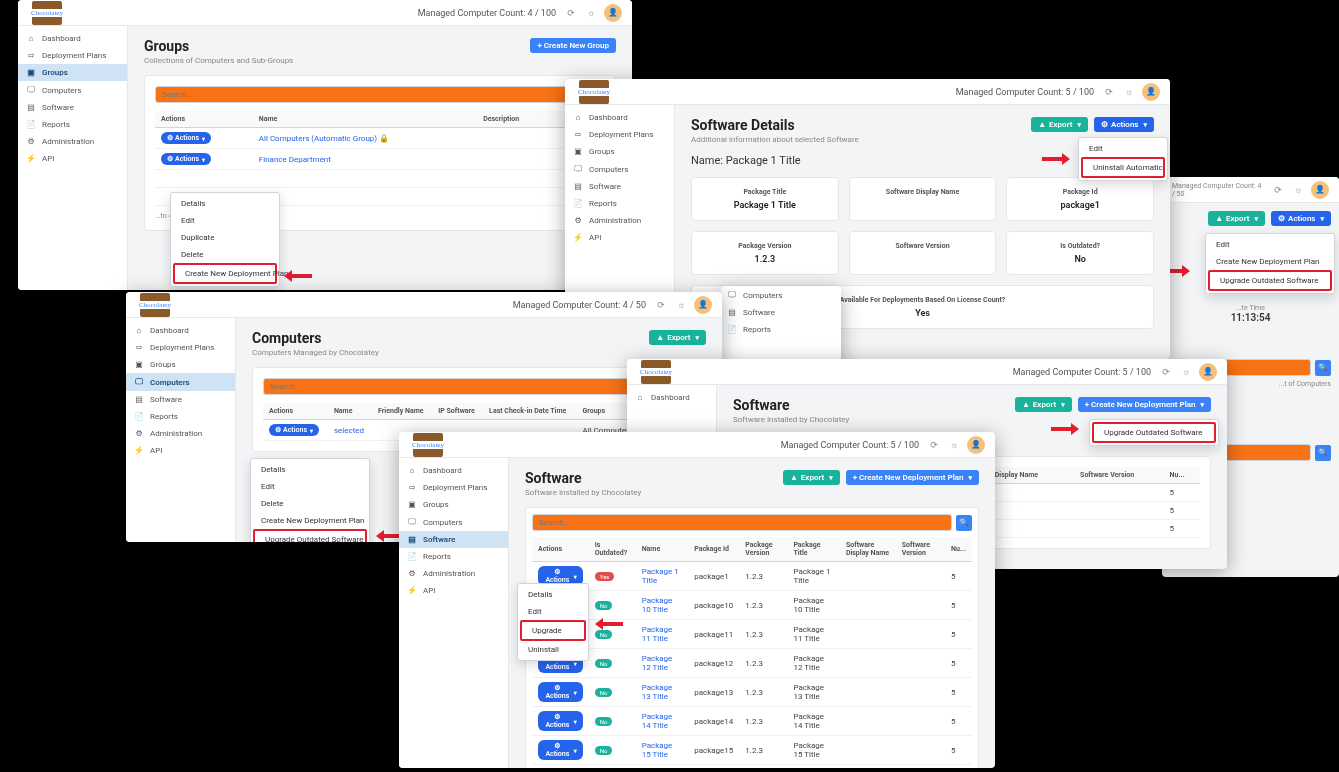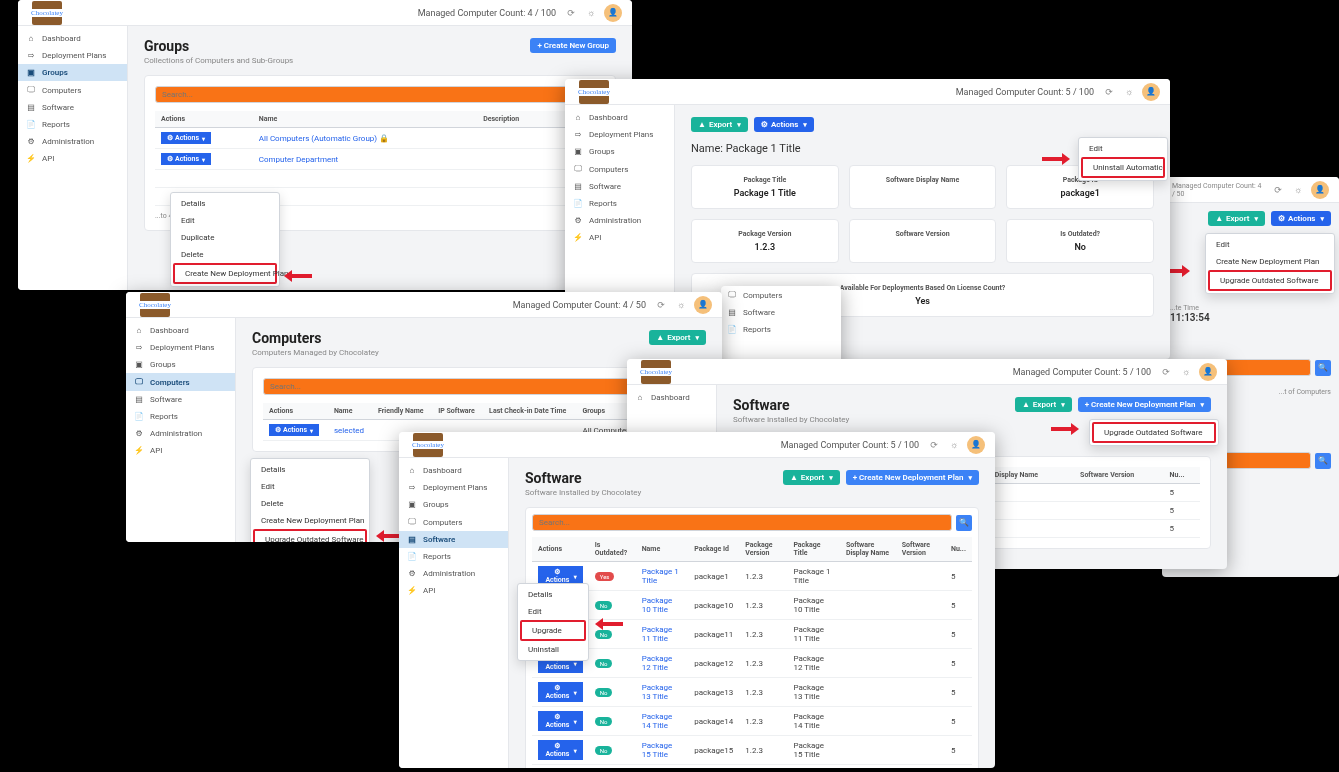--- a/index.html
+++ b/index.html
@@ -24,21 +24,21 @@
   .btn-green { background:#19b39b; color:#fff;}
   .btn-blue  { background:#3b82f6; color:#fff;}
   .btn-prim  { background:#2563eb; color:#fff;}
   .btn-grp { display:flex; gap:6px; align-items:flex-start;}
   .panel { background:#fff; border:1px solid #e5e7eb; border-radius:4px; padding:10px; }
   .search { width:100%; padding:3px 6px; border:1px solid #d1d5db; border-radius:3px; font-size:8px; margin-bottom:8px; background:#f97316;}
   .table { width:100%; border-collapse:collapse;}
   .table th { text-align:left; font-size:7px; font-weight:700; color:#555; padding:4px 6px; border-bottom:1px solid #d1d5db; background:#f8f9fa;}
   .table td { font-size:8px; padding:4px 6px; border-bottom:1px solid #eef0f2; color:#444;}
   .table td.link { color:#2563eb;}
-  .actions-btn { background:#2563eb; color:#fff; border:none; border-radius:0; padding:2px 6px; font-size:7px; font-weight:600; display:inline-flex; align-items:center; gap:3px; cursor:pointer;}
+  .actions-btn { background:#2563eb; color:#fff; border:none; border-radius:6px; padding:2px 6px; font-size:7px; font-weight:600; display:inline-flex; align-items:center; gap:3px; cursor:pointer;}
   .actions-btn .caret { font-size:6px;}
   .badge-yes { background:#e24b4b; color:#fff; border-radius:6px; padding:1px 5px; font-size:6px;}
   .badge-no  { background:#19b39b; color:#fff; border-radius:6px; padding:1px 5px; font-size:6px;}
   .dropdown { position:absolute; background:#fff; border:1px solid #d1d5db; border-radius:3px; box-shadow:0 4px 12px rgba(0,0,0,0.15); padding:2px 0; }
   .dropdown-item { padding:4px 10px; font-size:8px; color:#333; cursor:pointer; white-space:nowrap;}
   .dropdown-item.hl { border:2px solid #e11d2e; border-radius:2px; margin:0 2px;}
   .card-row { display:flex; gap:10px; margin-top:10px;}
   .card { flex:1; background:#fff; border:1px solid #e5e7eb; border-radius:4px; padding:10px 8px; text-align:center;}
   .card-label { font-size:7px; font-weight:700; color:#555; margin-bottom:4px;}
   .card-value { font-size:9px; font-weight:600; color:#222;}
@@ -126,21 +126,21 @@
             </thead>
           <tbody>
             <tr>
               <td><button class="actions-btn">⚙ Actions <span class="caret">▾</span></button></td>
               <td class="link"><span>All Computers (Automatic Group)</span> <span>🔒</span></td>
               <td></td>
                 <td style="text-align:right">4</td>
             </tr>
             <tr>
               <td><button class="actions-btn">⚙ Actions <span class="caret">▾</span></button></td>
-              <td class="link">Computer Department</td>
+              <td class="link">Finance Department</td>
               <td></td>
                 <td style="text-align:right">2</td>
             </tr>
             <tr>
                 <td></td>
                 <td></td>
                 <td></td>
                 <td style="text-align:right">2</td>
               </tr>
             <tr>
@@ -178,30 +178,30 @@
   <div style="padding:8px; position:relative;">
     <div class="btn-grp" style="justify-content:flex-end; margin-bottom:4px;">
       <button class="btn btn-green caret-dn">▲ <span>Export</span></button>
       <button class="btn btn-prim caret-dn">⚙ <span>Actions</span></button>
     </div>
     <div class="dropdown" style="right:4px; top:30px; width:130px;">
       <div class="dropdown-item">Edit</div>
       <div class="dropdown-item">Create New Deployment Plan</div>
       <div class="dropdown-item hl">Upgrade Outdated Software</div>
     </div>
-    <div style="margin-top:78px; text-align:left;">
+    <div style="margin-top:78px; text-align:center;">
       <div class="tiny-text">...te Time</div>
       <div style="font-size:10px; font-weight:600">11:13:54</div>
     </div>
     <div style="margin-top:30px; padding:6px 0;">
        <div class="search-row">
           <input class="search" style="margin: 0px; flex: 1 1 0%;">
           <button class="search-btn">🔍</button>
         </div>
-       <div class="tiny-text" style="text-align:right; margin-top:12px">...t of Computers</div>
+       <div class="tiny-text" style="text-align:right; margin-top:4px">...t of Computers</div>
     </div>
     <div style="margin-top:50px;">
        <div class="search-row">
           <input class="search" style="margin: 0px; flex: 1 1 0%;">
           <button class="search-btn">🔍</button>
         </div>
     </div>
   </div>
 </div>
 <div class="arrow-red" style="left:1162px; top:265px;"></div>
@@ -249,20 +249,24 @@
           <span class="ico">⚙</span>
           <span>Administration</span>
         </div>
       <div class="sidebar-item">
           <span class="ico">⚡</span>
           <span>API</span>
         </div>
     </div>
     <div class="main" style="position:relative;">
       <div class="title-row">
+        <div>
+          <div class="page-title">Software Details</div>
+          <div class="page-sub">Additional information about selected Software</div>
+        </div>
         <div class="btn-grp">
           <button class="btn btn-green caret-dn">▲ <span>Export</span></button>
           <button class="btn btn-prim caret-dn">⚙ <span>Actions</span></button>
         </div>
       </div>
       <div style="font-size:11px; margin:4px 0 6px;">Name: Package 1 Title</div>
       <div class="card-row">
         <div class="card">
             <div class="card-label">Package Title</div>
             <div class="card-value">Package 1 Title</div>

